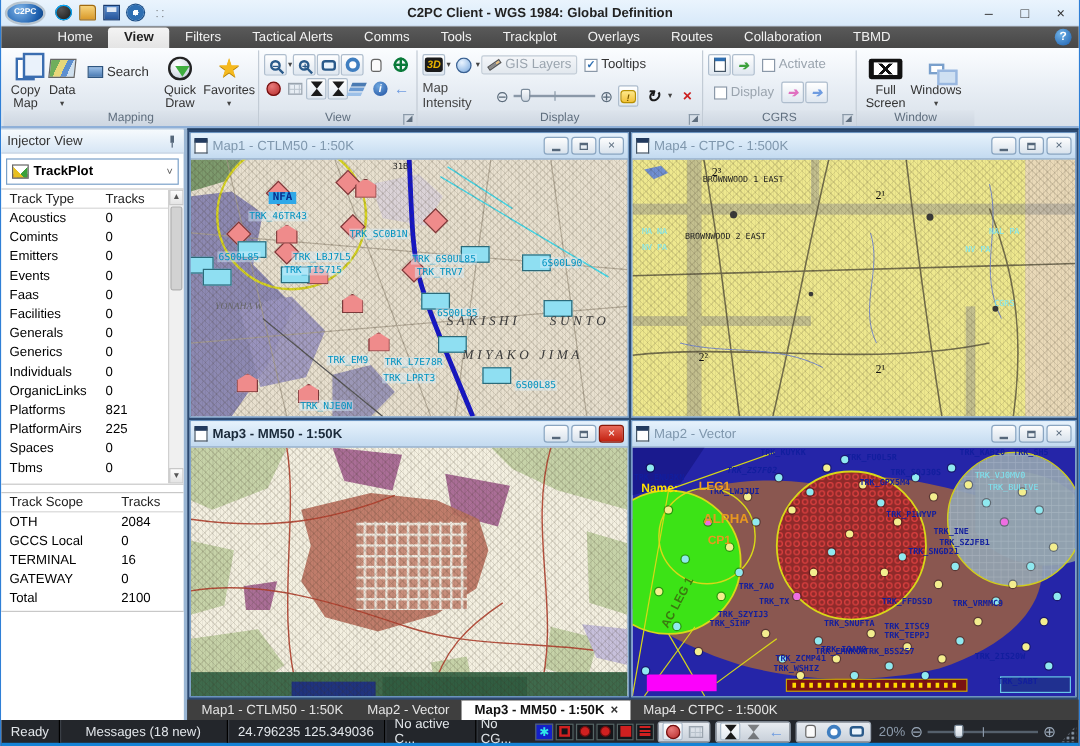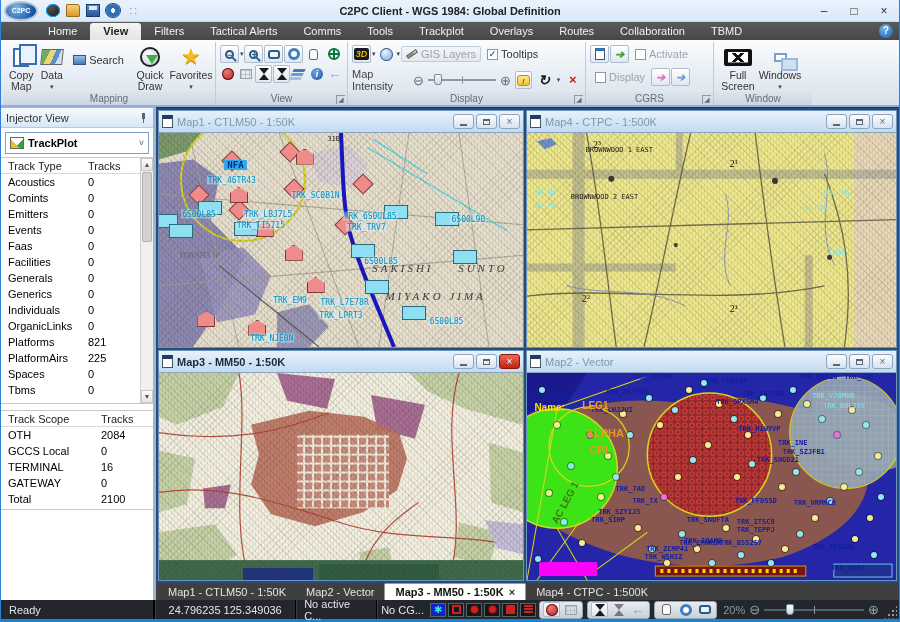--- a/index.html
+++ b/index.html
@@ -955,20 +955,21 @@
         <span class="mtab">
           <span>Map4 - CTPC - 1:500K</span>
         </span>
       </div>
   </div>
 </div>
 
 <div class="statusbar">
   <div class="st-seg" style="flex:1">Ready</div>
   <div class="st-sep"></div>
+  <div class="st-seg" style="width:150px;justify-content:center">Messages (18 new)</div>
   <div class="st-sep"></div>
   <div class="st-seg" style="width:140px;justify-content:center;font-family:Liberation Sans, sans-serif">24.796235 125.349036</div>
   <div class="st-sep"></div>
   <div class="st-seg" style="width:80px">No active C...</div>
   <div class="st-sep"></div>
   <div class="st-seg" style="width:52px;padding:0 4px">No CG...</div>
   <span class="sico" style="background:#1420c8">
       <span style="color:#2fe8e8;font-size:10px">✱</span>
     </span>
   <span class="sico">

